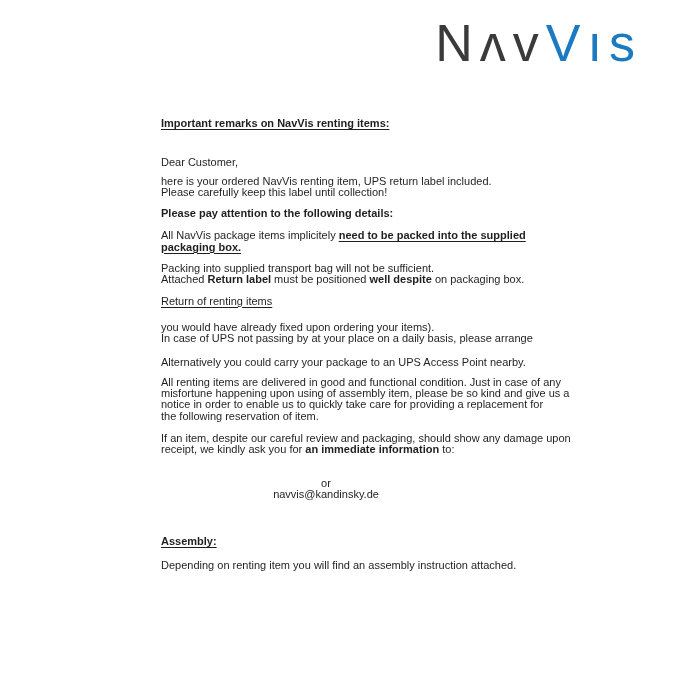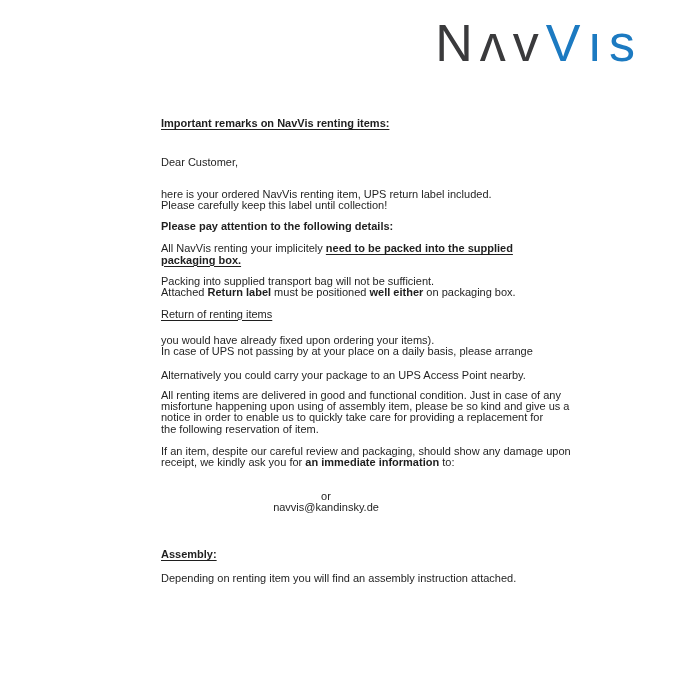--- a/index.html
+++ b/index.html
@@ -33,34 +33,34 @@
   <span class="dark">N</span><span class="dark">ʌ</span><span class="dark">v</span><span class="blue">V</span><span class="blue">ı</span><span class="blue">s</span>
 </div>
 
 <div class="doc">
     <div class="para" style="margin-top: 0px;">
       <div class="line"><span class="b u">Important remarks on NavVis renting items:</span></div>
     </div>
     <div class="para" style="margin-top: 28px;">
       <div class="line"><span>Dear Customer,</span></div>
     </div>
-    <div class="para" style="margin-top: 20px;">
+    <div class="para" style="margin-top: 7px;">
       <div class="line"><span>here is your ordered NavVis renting item, UPS return label included.</span></div>
       <div class="line"><span>Please carefully keep this label until collection!</span></div>
     </div>
     <div class="para" style="margin-top: 10px;">
       <div class="line"><span class="b">Please pay attention to the following details:</span></div>
     </div>
     <div class="para" style="margin-top: 11px;">
-      <div class="line"><span>All NavVis renting your implicitely </span><span class="b u">need to be packed into the supplied</span></div>
+      <div class="line"><span>All NavVis package items implicitely </span><span class="b u">need to be packed into the supplied</span></div>
       <div class="line"><span class="b u">packaging box.</span></div>
     </div>
     <div class="para" style="margin-top: 10px;">
       <div class="line"><span>Packing into supplied transport bag will not be sufficient.</span></div>
-      <div class="line"><span>Attached </span><span class="b">Return label</span><span> must be positioned </span><span class="b">well either</span><span> on packaging box.</span></div>
+      <div class="line"><span>Attached </span><span class="b">Return label</span><span> must be positioned </span><span class="b">well despite</span><span> on packaging box.</span></div>
     </div>
     <div class="para" style="margin-top: 10px;">
       <div class="line"><span class="u">Return of renting items</span></div>
     </div>
     <div class="para" style="margin-top: 15px;">
       <div class="line"><span>you would have already fixed upon ordering your items).</span></div>
       <div class="line"><span>In case of UPS not passing by at your place on a daily basis, please arrange</span></div>
     </div>
     <div class="para" style="margin-top: 12px;">
       <div class="line"><span>Alternatively you could carry your package to an UPS Access Point nearby.</span></div>

